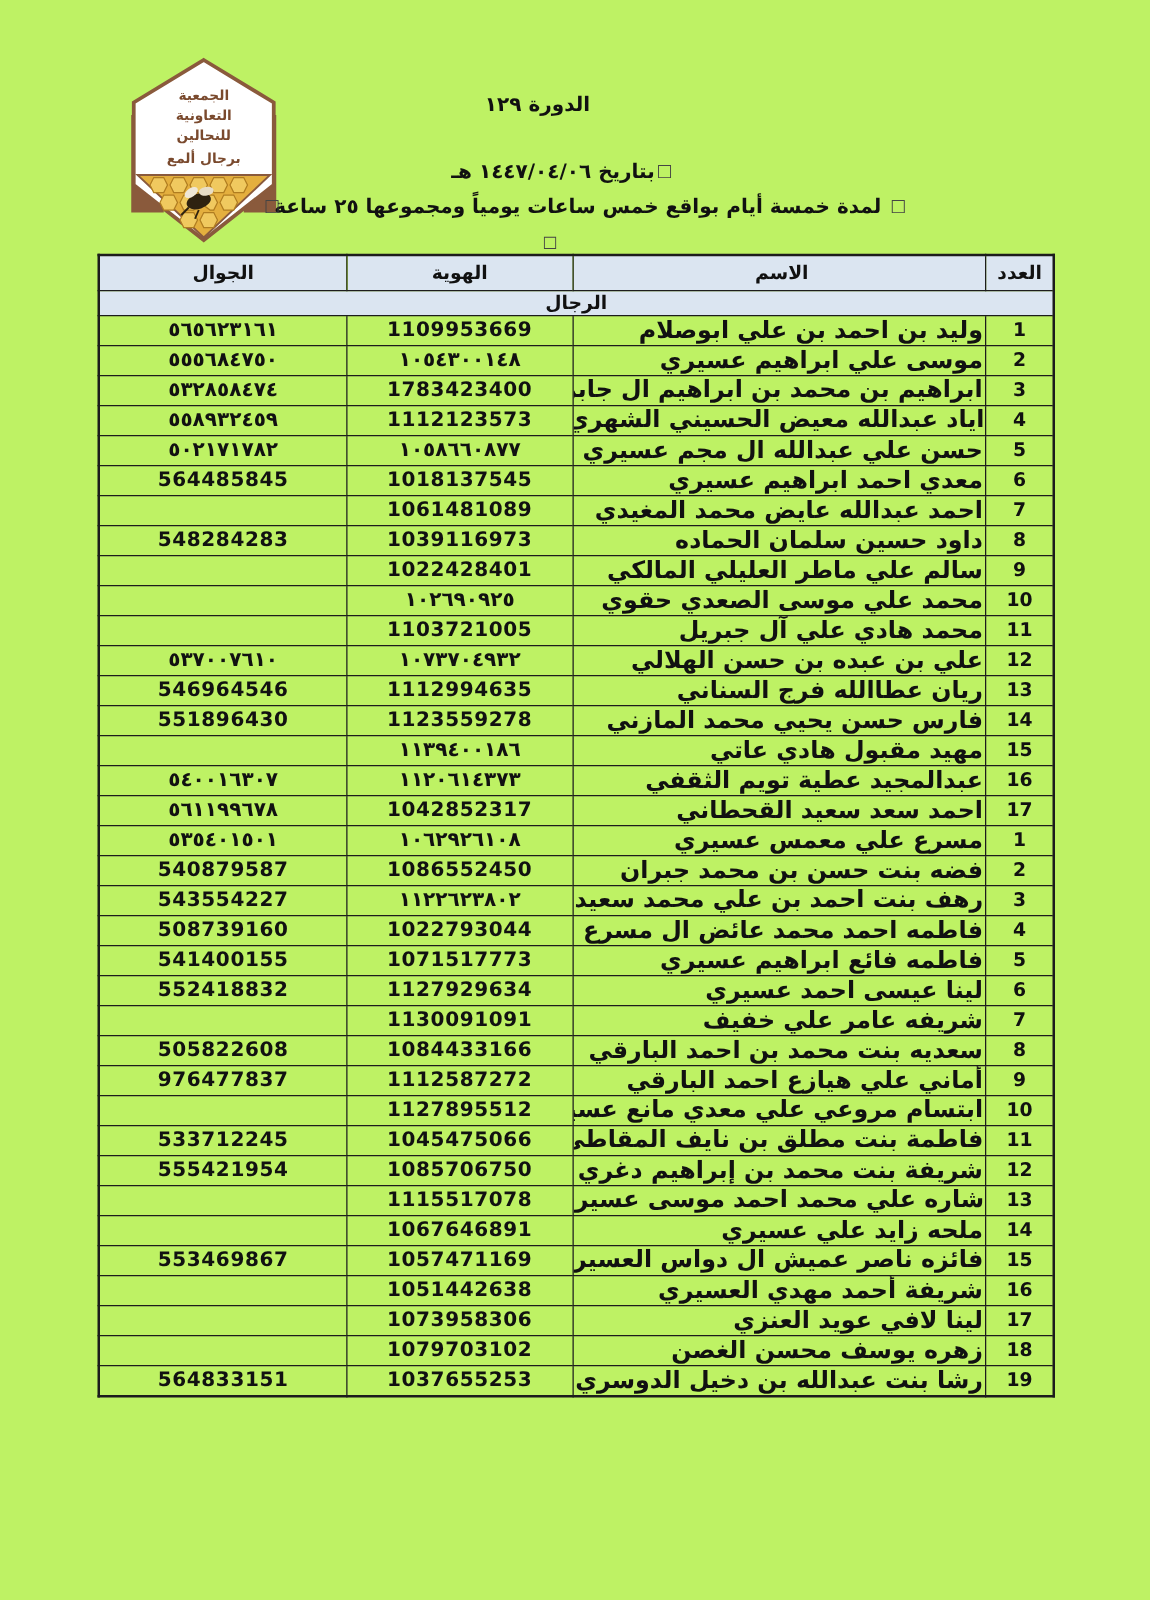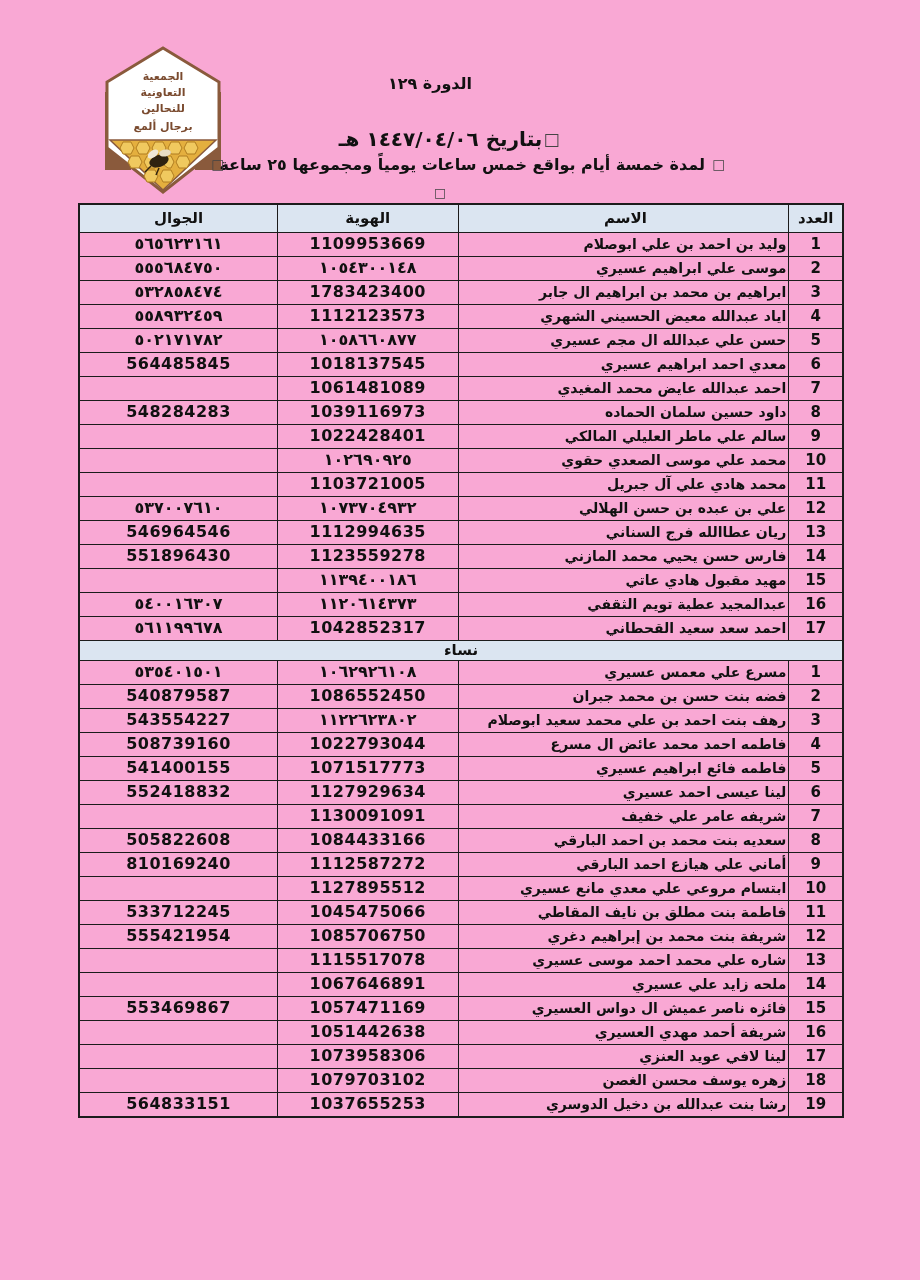--- a/index.html
+++ b/index.html
@@ -1,33 +1,33 @@
 <!DOCTYPE html>
 <html lang="ar"><head>
 <meta charset="utf-8">
 <style>
   html,body{margin:0;padding:0;background:#fff;}
   .page{
     position:relative;
     width:920px;height:1280px;
-    background:#f9a8d4;
+    background:#bef264;
     font-family:"DejaVu Sans","Liberation Sans",sans-serif;
     color:#111;
     overflow:hidden;
   }
   
   .logo{position:absolute;left:93px;top:44px;width:140px;height:152px;}
   .doc-header{position:absolute;left:0;right:0;top:0;text-align:center;direction:rtl;}
   .doc-title{
     position:absolute;left:0;right:60px;top:74px;
     font-size:16px;font-weight:700;
   }
   .doc-line2{
     position:absolute;left:0;right:20px;top:127px;
-    font-size:20px;font-weight:700;
+    font-size:16px;font-weight:700;
   }
   .doc-line3{
     position:absolute;left:16px;right:0;top:155px;
     font-size:16px;font-weight:700;
   }
   .tofu{
     display:inline-block;
     font-weight:400;
     color:#444;
     transform:scale(.85);
@@ -66,21 +66,21 @@
   }
   .roster thead th.h-name{text-align:center;padding-left:6px;}
   .roster thead th.h-num,.roster thead th.h-id,.roster thead th.h-mobile{text-align:center;}
   .section-row td{
     background:#dbe5f1;
     text-align:center;
     height:19px;
     font-size:15px;
   }
   td.cell-num{text-align:center;font-size:15px;}
-  td.cell-name{text-align:right;font-size:14px;}
+  td.cell-name{text-align:right;font-size:19px;}
   td.cell-id,td.cell-mobile{text-align:center;font-size:16px;letter-spacing:.5px;}
 </style>
 </head>
 <body>
 
 <div class="page">
 
   <div class="logo">
     <svg viewBox="0 0 140 152" width="140" height="152">
 
@@ -147,20 +147,23 @@
     </colgroup>
     <thead>
       <tr>
         <th class="h-num">العدد</th>
         <th class="h-name">الاسم</th>
         <th class="h-id">الهوية</th>
         <th class="h-mobile">الجوال</th>
       </tr>
     </thead>
     <tbody id="table-body">
+        <tr class="section-row">
+          <td colspan="4">الرجال</td>
+        </tr>
         <tr>
           <td class="cell-num">1</td>
           <td class="cell-name">وليد بن احمد بن علي ابوصلام</td>
           <td class="cell-id">1109953669</td>
           <td class="cell-mobile">٥٦٥٦٢٣١٦١</td>
         </tr>
         <tr>
           <td class="cell-num">2</td>
           <td class="cell-name">موسى علي ابراهيم عسيري</td>
           <td class="cell-id">١٠٥٤٣٠٠١٤٨</td>
@@ -249,23 +252,20 @@
           <td class="cell-name">عبدالمجيد عطية تويم الثقفي</td>
           <td class="cell-id">١١٢٠٦١٤٣٧٣</td>
           <td class="cell-mobile">٥٤٠٠١٦٣٠٧</td>
         </tr>
         <tr>
           <td class="cell-num">17</td>
           <td class="cell-name">احمد سعد سعيد القحطاني</td>
           <td class="cell-id">1042852317</td>
           <td class="cell-mobile">٥٦١١٩٩٦٧٨</td>
         </tr>
-        <tr class="section-row">
-          <td colspan="4">نساء</td>
-        </tr>
         <tr>
           <td class="cell-num">1</td>
           <td class="cell-name">مسرع علي معمس عسيري</td>
           <td class="cell-id">١٠٦٢٩٢٦١٠٨</td>
           <td class="cell-mobile">٥٣٥٤٠١٥٠١</td>
         </tr>
         <tr>
           <td class="cell-num">2</td>
           <td class="cell-name">فضه بنت حسن بن محمد جبران</td>
           <td class="cell-id">1086552450</td>
@@ -304,21 +304,21 @@
         <tr>
           <td class="cell-num">8</td>
           <td class="cell-name">سعديه بنت محمد بن احمد البارقي</td>
           <td class="cell-id">1084433166</td>
           <td class="cell-mobile">505822608</td>
         </tr>
         <tr>
           <td class="cell-num">9</td>
           <td class="cell-name">أماني علي هيازع احمد البارقي</td>
           <td class="cell-id">1112587272</td>
-          <td class="cell-mobile">810169240</td>
+          <td class="cell-mobile">976477837</td>
         </tr>
         <tr>
           <td class="cell-num">10</td>
           <td class="cell-name">ابتسام مروعي علي معدي مانع عسيري</td>
           <td class="cell-id">1127895512</td>
           <td class="cell-mobile"></td>
         </tr>
         <tr>
           <td class="cell-num">11</td>
           <td class="cell-name">فاطمة بنت مطلق بن نايف المقاطي</td>

